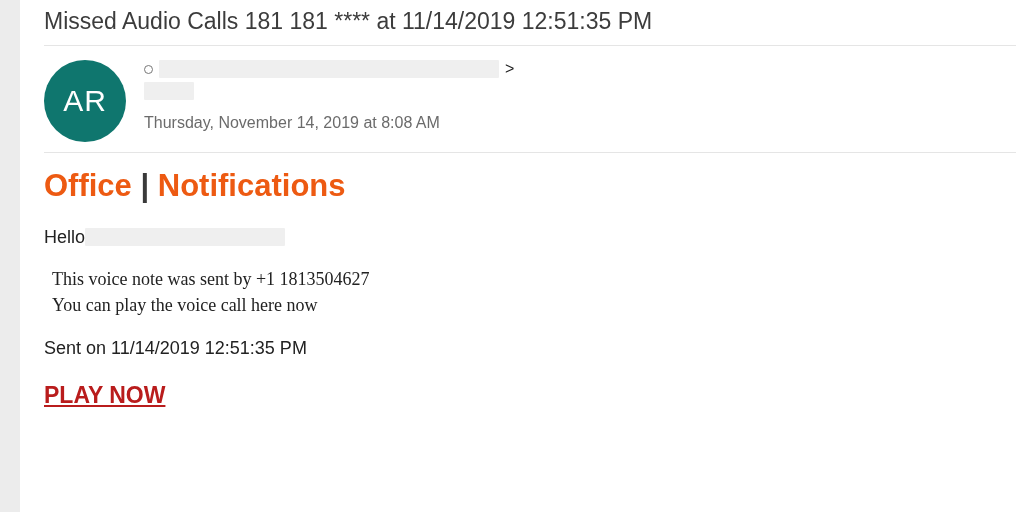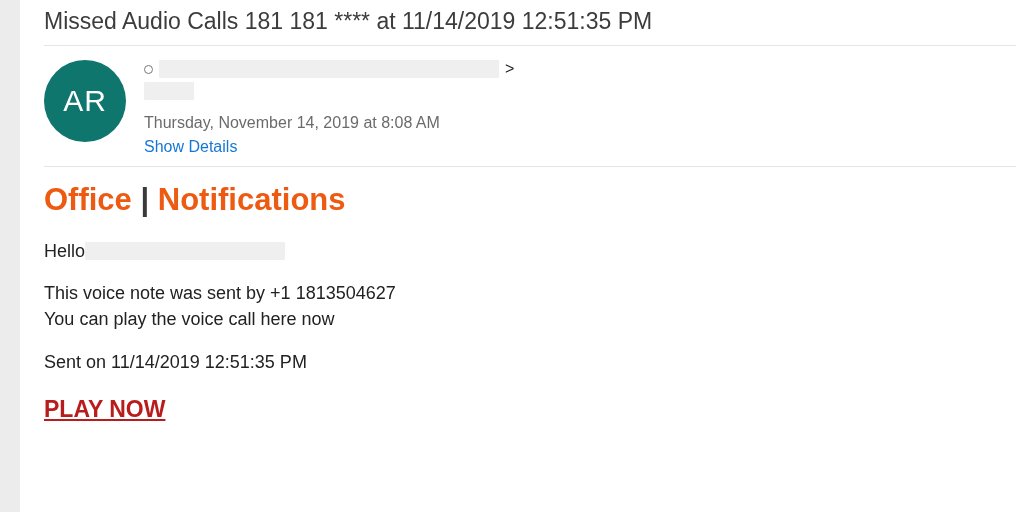--- a/index.html
+++ b/index.html
@@ -19,21 +19,21 @@
   .r2 { width: 50px; margin-bottom: 6px; }
   .r3 { width: 200px; }
   .closeb { color: #222; font-size: 16px; }
   .date { color: #6b6b6b; margin: 4px 0 6px 0; }
   .showdetails { color: #1577d6; font-size: 16px; cursor: pointer; }
   .body { padding: 6px 0 0 0; font-size: 18px; line-height: 1.35; }
   .brand { font-family: "Segoe UI", Arial, sans-serif; font-size: 31px; font-weight: 700; margin: 6px 0 18px 0; }
   .orange { color: #ed5a12; }
   .pipe { color: #3a3a3a; }
   .hello { display: flex; align-items: center; gap: 0; margin-bottom: 18px; }
-  .para { margin-bottom: 2px; font-family: Liberation Sans, sans-serif; }
+  .para { margin-bottom: 2px; font-family: Liberation Serif, serif; margin-left: 8px; }
   .sent { margin: 18px 0 20px 0; font-family: "Segoe UI", Arial, sans-serif; }
   .playnow { color: #b91c1c; font-weight: 700; text-decoration: underline; font-family: "Segoe UI", Arial, sans-serif; font-size: 23px; cursor: pointer; display: inline-block; }
 </style>
 </head>
 <body>
 
 <div class="wrap">
   <div class="gutter"></div>
   <div class="main">
 
@@ -45,21 +45,20 @@
         <span>AR</span>
       </div>
       <div class="meta">
         <div class="line1">
           <span class="presence"></span>
           <span class="redact r1"></span>
           <span class="closeb">&gt;</span>
         </div>
         <div><span class="redact r2"></span></div>
         <div class="date">Thursday, November 14, 2019 at 8:08 AM</div>
-        <div class="showdetails">Show Details</div>
       </div>
     </div>
 
     <hr class="hr">
 
     <div class="body">
       <div class="brand">
         <span class="orange">Office</span><span class="pipe"> | </span><span class="orange">Notifications</span>
       </div>
 

